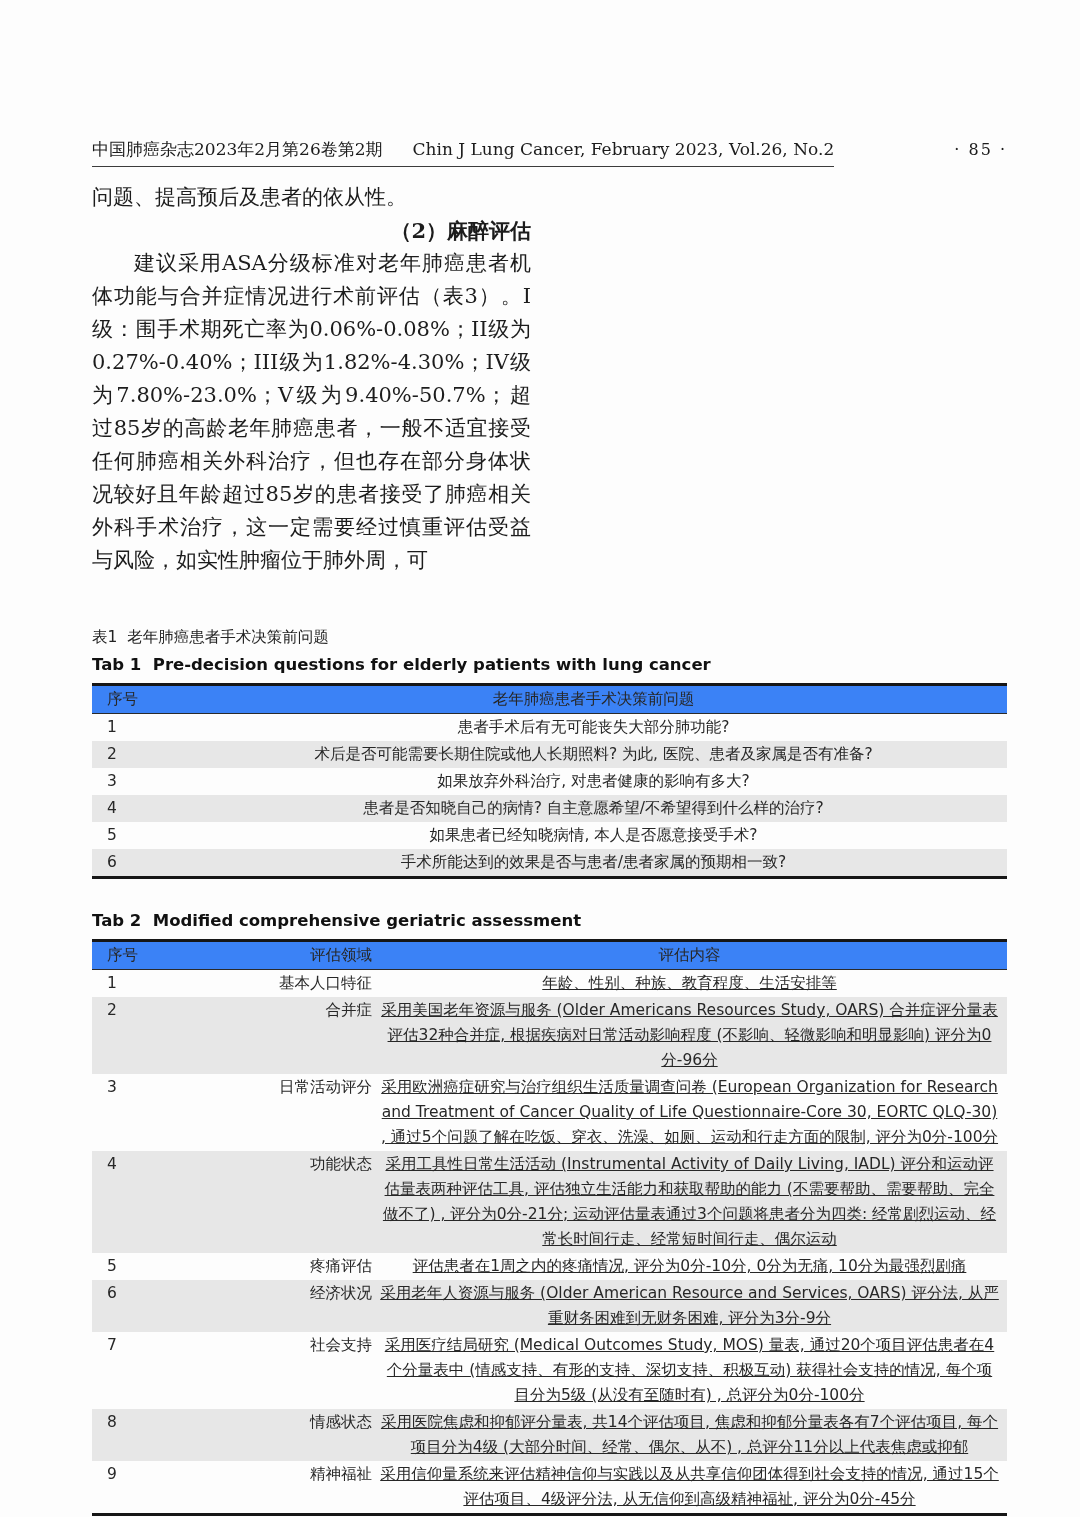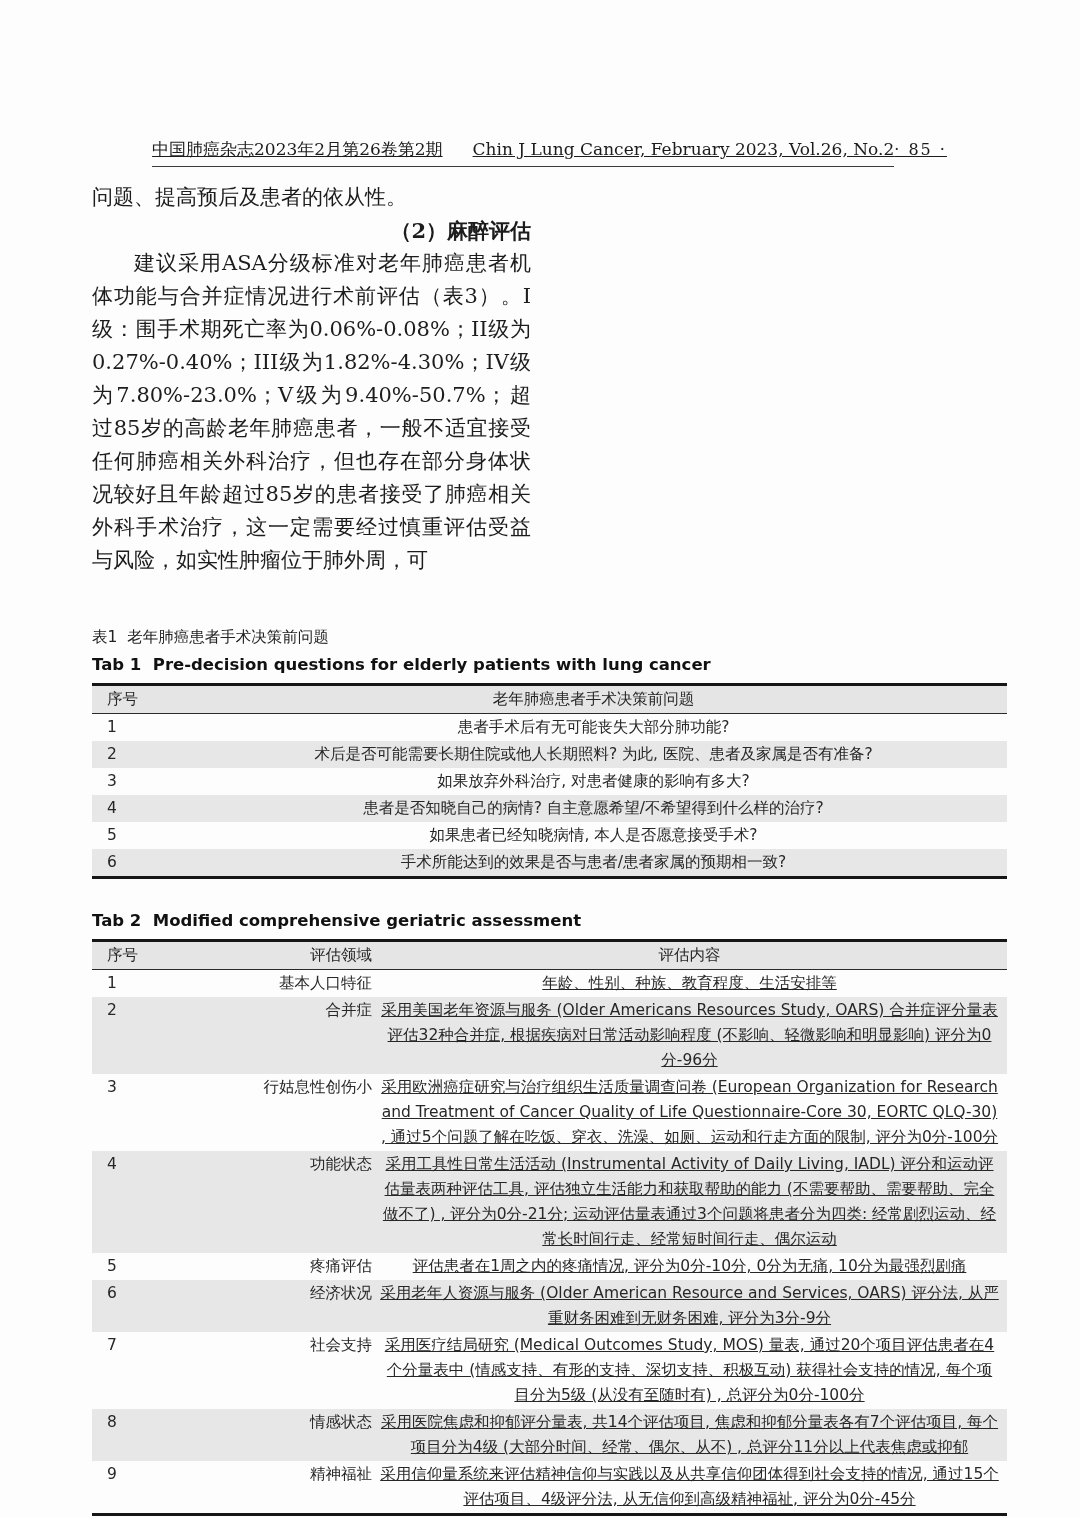--- a/index.html
+++ b/index.html
@@ -9,22 +9,22 @@
     margin:0 auto;
     position:relative;
     box-sizing:border-box;
     padding:138px 73px 0 92px;
     overflow:hidden;
     color:#1c1c1c;
     font-family:"DejaVu Serif","Liberation Serif",serif;
   }
   
   .page-header {
-    display:flex; justify-content:center; align-items:flex-start;
-    font-size:17px; line-height:22px;text-decoration:underline;
+    display:flex; justify-content:space-between; align-items:flex-start;
+    font-size:17px; line-height:22px;
   }
   .header-left {
     border-bottom:1.5px solid #3c3c3c;
     padding-bottom:6px;
     display:flex; gap:30px;
     white-space:nowrap;
   }
   .page-num { font-size:16px; letter-spacing:2px; padding-top:1px; }
   
   .columns { display:flex; gap:37px; margin-top:14px; }
@@ -45,21 +45,21 @@
   .tbl-block-1 { margin-top:50px; }
   .tbl-block-2 { margin-top:32px; }
   table {
     width:100%; border-collapse:collapse; table-layout:fixed;
     margin-top:9px;
     font-family:"DejaVu Sans","Liberation Sans",sans-serif;
     font-size:15.5px; color:#272727;
     border-top:3px solid #161616;
     border-bottom:3.5px solid #161616;
   }
-  thead tr { background:#e5e5e5; }
+  thead tr { background:#3b82f6; }
   thead th {
     font-weight:normal; height:27px;
     border-bottom:1.5px solid #2a2a2a;
     padding:0;
   }
   tbody td { vertical-align:top; line-height:25px; padding:1px 0; }
   tbody tr:nth-child(even) { background:#e7e7e7; }
   .cell-no   { text-align:left; padding-left:15px; box-sizing:border-box; }
   th.cell-no { padding-left:15px; }
   .cell-center { text-align:center; }
@@ -151,21 +151,21 @@
           <td class="cell-domain">基本人口特征</td>
           <td class="cell-content">年龄、性别、种族、教育程度、生活安排等</td>
         </tr>
         <tr>
           <td class="cell-no">2</td>
           <td class="cell-domain">合并症</td>
           <td class="cell-content">采用美国老年资源与服务 (Older Americans Resources Study, OARS) 合并症评分量表评估32种合并症, 根据疾病对日常活动影响程度 (不影响、轻微影响和明显影响) 评分为0分-96分</td>
         </tr>
         <tr>
           <td class="cell-no">3</td>
-          <td class="cell-domain">行姑息性创伤小</td>
+          <td class="cell-domain">日常活动评分</td>
           <td class="cell-content">采用欧洲癌症研究与治疗组织生活质量调查问卷 (European Organization for Research and Treatment of Cancer Quality of Life Questionnaire-Core 30, EORTC QLQ-30) , 通过5个问题了解在吃饭、穿衣、洗澡、如厕、运动和行走方面的限制, 评分为0分-100分</td>
         </tr>
         <tr>
           <td class="cell-no">4</td>
           <td class="cell-domain">功能状态</td>
           <td class="cell-content">采用工具性日常生活活动 (Instrumental Activity of Daily Living, IADL) 评分和运动评估量表两种评估工具, 评估独立生活能力和获取帮助的能力 (不需要帮助、需要帮助、完全做不了) , 评分为0分-21分; 运动评估量表通过3个问题将患者分为四类: 经常剧烈运动、经常长时间行走、经常短时间行走、偶尔运动</td>
         </tr>
         <tr>
           <td class="cell-no">5</td>
           <td class="cell-domain">疼痛评估</td>

